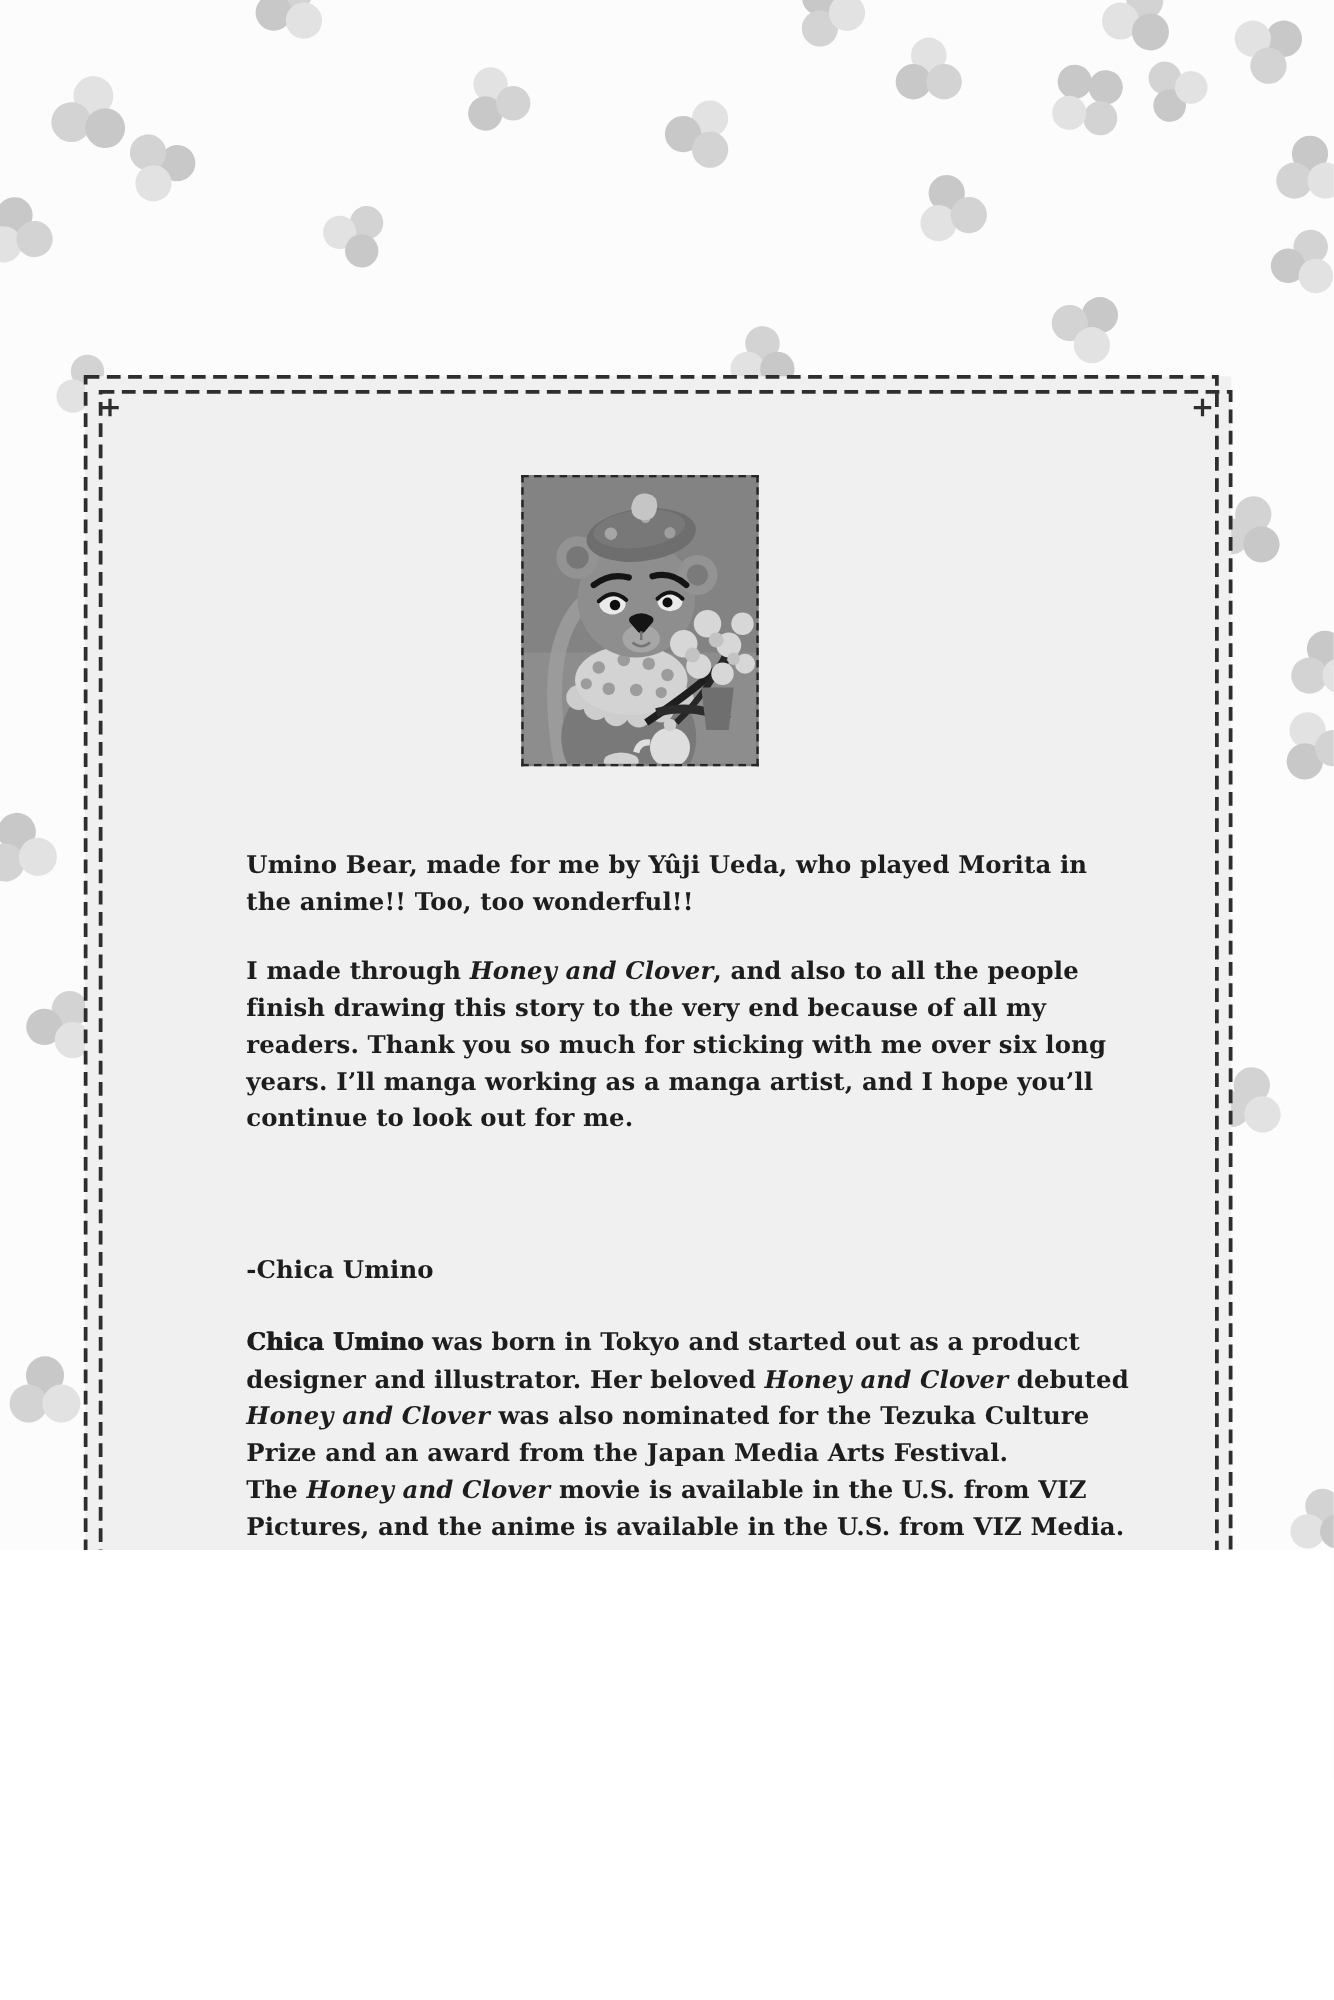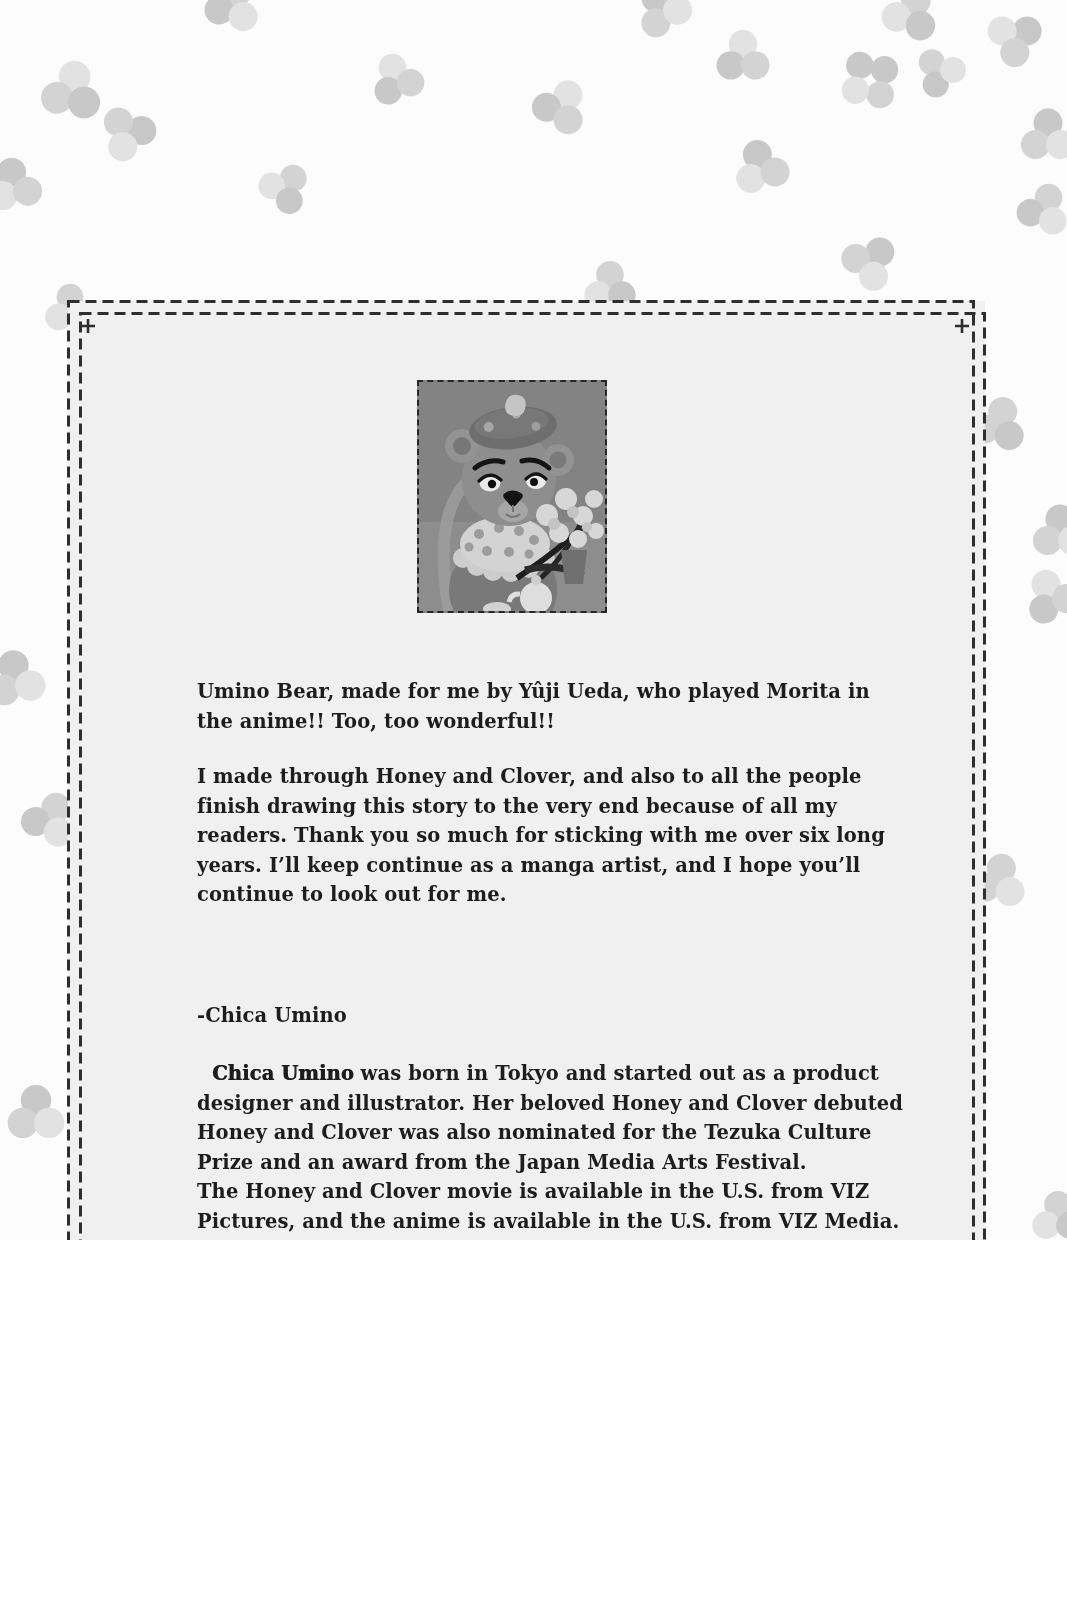--- a/index.html
+++ b/index.html
@@ -23,22 +23,22 @@
     position:absolute;left:197px;
     color:var(--text,#1d1d1d);
     font-weight:bold;font-size:19.5px;line-height:29.5px;
     letter-spacing:0.1px;white-space:nowrap;
   }
   .caption{top:677px;}
   .ack{top:762px;}
   .sig{top:1001px;}
   .bio{top:1059px;}
   .tline{height:29.5px;}
-  .it{}
-  .xb{text-shadow:0.7px 0 0 currentColor;margin-left:15px;}
+  .it{font-style:italic;}
+  .xb{text-shadow:0.7px 0 0 currentColor;}
 </style>
 </head>
 <body>
 
 <div class="page">
 
   <svg class="bglayer" viewBox="0 0 1067 1600">
     <g id="clover-layer">
         <g transform="translate(233,6) rotate(15) scale(1)">
           <circle cx="0" cy="-14" r="14.5" fill="#d3d3d3"></circle>
@@ -326,21 +326,21 @@
   </div>
 
   <div class="textblock caption">
       <div class="tline"><span>Umino Bear, made for me by Yûji Ueda, who played Morita in</span></div>
       <div class="tline"><span>the anime!! Too, too wonderful!!</span></div>
     </div>
   <div class="textblock ack">
       <div class="tline"><span>I made through </span><span class="it">Honey and Clover</span><span>, and also to all the people</span></div>
       <div class="tline"><span>finish drawing this story to the very end because of all my</span></div>
       <div class="tline"><span>readers. Thank you so much for sticking with me over six long</span></div>
-      <div class="tline"><span>years. I’ll keep continue as a manga artist, and I hope you’ll</span></div>
+      <div class="tline"><span>years. I’ll manga working as a manga artist, and I hope you’ll</span></div>
       <div class="tline"><span>continue to look out for me.</span></div>
     </div>
   <div class="textblock sig">
     <span>-Chica Umino</span>
   </div>
   <div class="textblock bio">
       <div class="tline"><span class="xb">Chica Umino</span><span> was born in Tokyo and started out as a product</span></div>
       <div class="tline"><span>designer and illustrator. Her beloved </span><span class="it">Honey and Clover</span><span> debuted</span></div>
       <div class="tline"><span class="it">Honey and Clover</span><span> was also nominated for the Tezuka Culture</span></div>
       <div class="tline"><span>Prize and an award from the Japan Media Arts Festival.</span></div>

